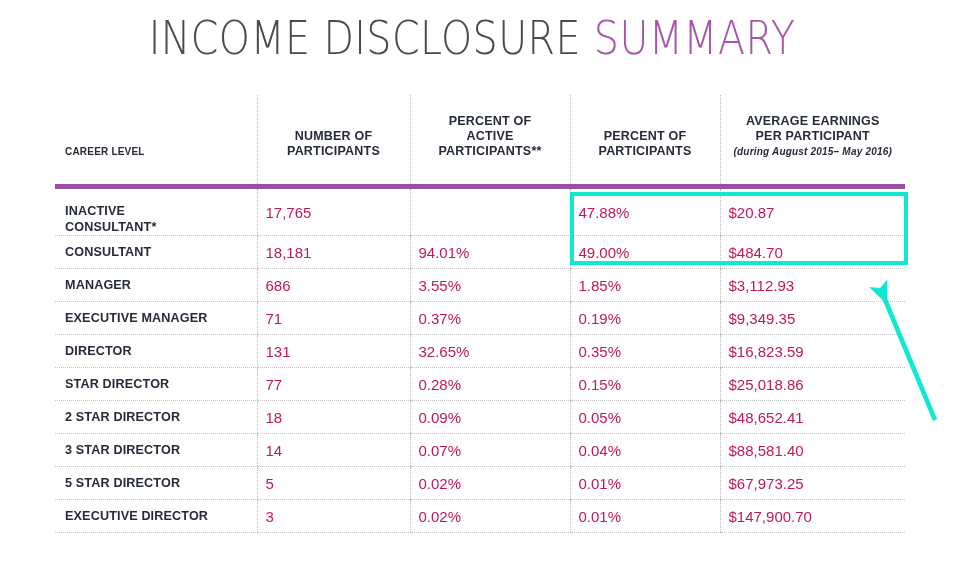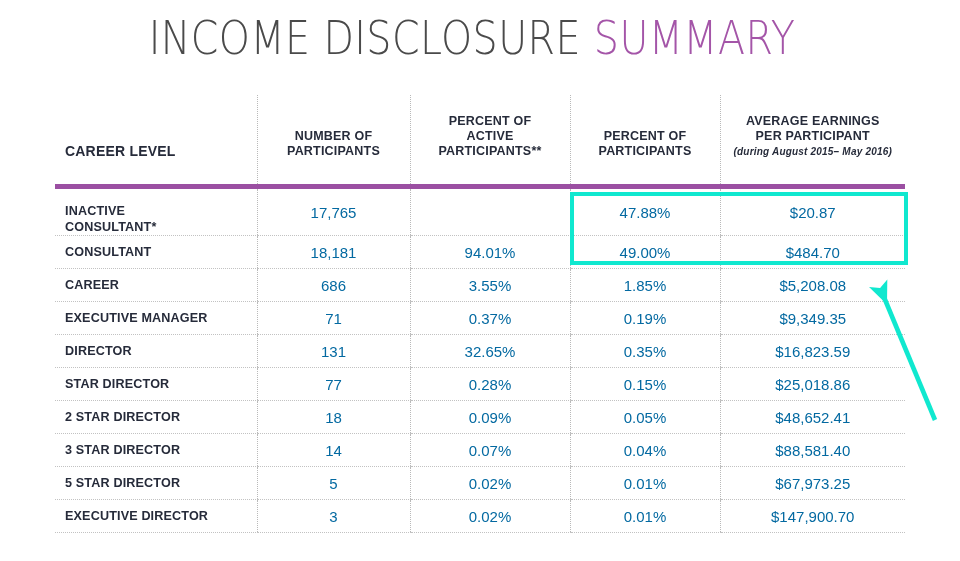--- a/index.html
+++ b/index.html
@@ -65,21 +65,21 @@
     font-weight: bold;
     color: #262b3a;
     letter-spacing: 0.2px;
     text-align: center;
     box-sizing: border-box;
     height: 89px;
   }
   thead th.h-level {
     text-align: left;
     padding-left: 10px;
-    font-size: 14px;
+    font-size: 10px;
   }
   thead th.vsep {
     border-left: 1px dotted #b9b9b9;
   }
   th .sub-italic {
     display: block;
     font-style: italic;
     font-weight: bold;
     font-size: 10px;
     line-height: 15px;
@@ -92,22 +92,22 @@
   }
   .purple-rule {
     height: 5px;
     background: #9b4fa2;
     width: 100%;
   }
 
   
   tbody td {
     font-size: 15px;
-    color: #0369a1;
-    text-align: center;
+    color: #be185d;
+    text-align: left;
     padding: 0 8px;
     height: 33px;
     border-bottom: 1px dotted #c2c2c2;
     box-sizing: border-box;
     font-weight: 400;
   }
   tbody td.vsep {
     border-left: 1px dotted #b9b9b9;
   }
   tbody td.lvl {
@@ -201,25 +201,25 @@
           <td class="vsep">$20.87</td>
         </tr>
         <tr>
           <td class="lvl"><span>CONSULTANT</span></td>
           <td class="vsep">18,181</td>
           <td class="vsep">94.01%</td>
           <td class="vsep">49.00%</td>
           <td class="vsep">$484.70</td>
         </tr>
         <tr>
-          <td class="lvl"><span>CAREER</span></td>
+          <td class="lvl"><span>MANAGER</span></td>
           <td class="vsep">686</td>
           <td class="vsep">3.55%</td>
           <td class="vsep">1.85%</td>
-          <td class="vsep">$5,208.08</td>
+          <td class="vsep">$3,112.93</td>
         </tr>
         <tr>
           <td class="lvl"><span>EXECUTIVE MANAGER</span></td>
           <td class="vsep">71</td>
           <td class="vsep">0.37%</td>
           <td class="vsep">0.19%</td>
           <td class="vsep">$9,349.35</td>
         </tr>
         <tr>
           <td class="lvl"><span>DIRECTOR</span></td>

